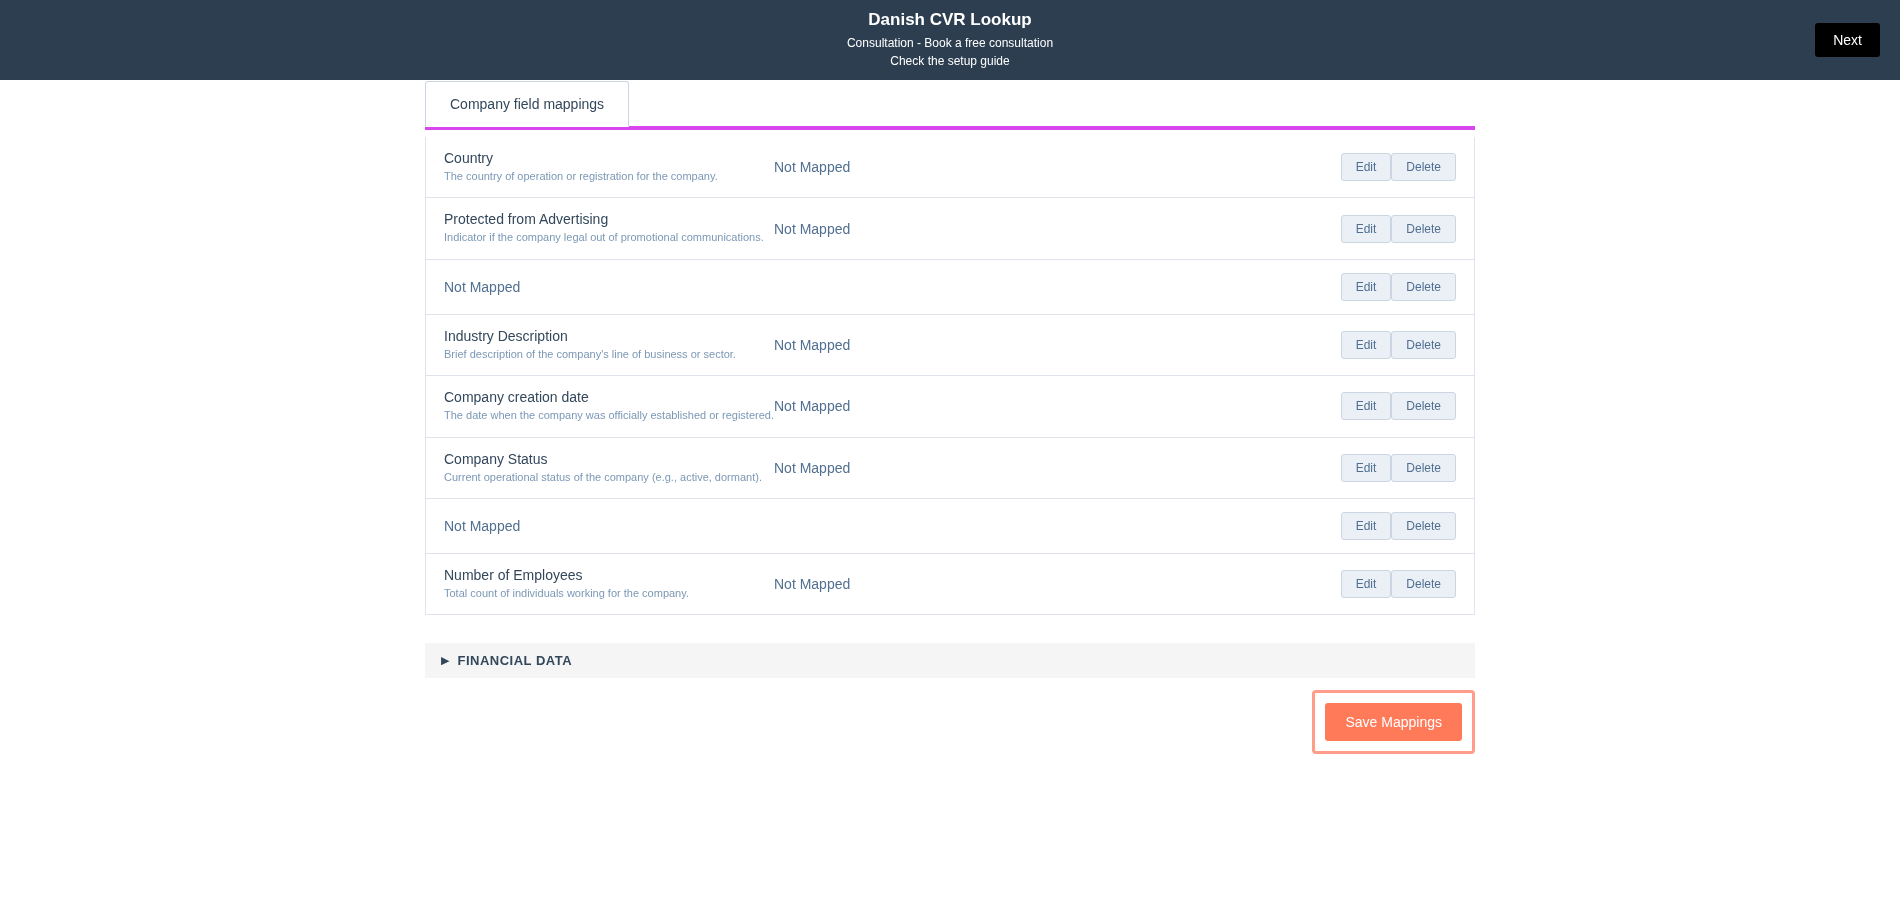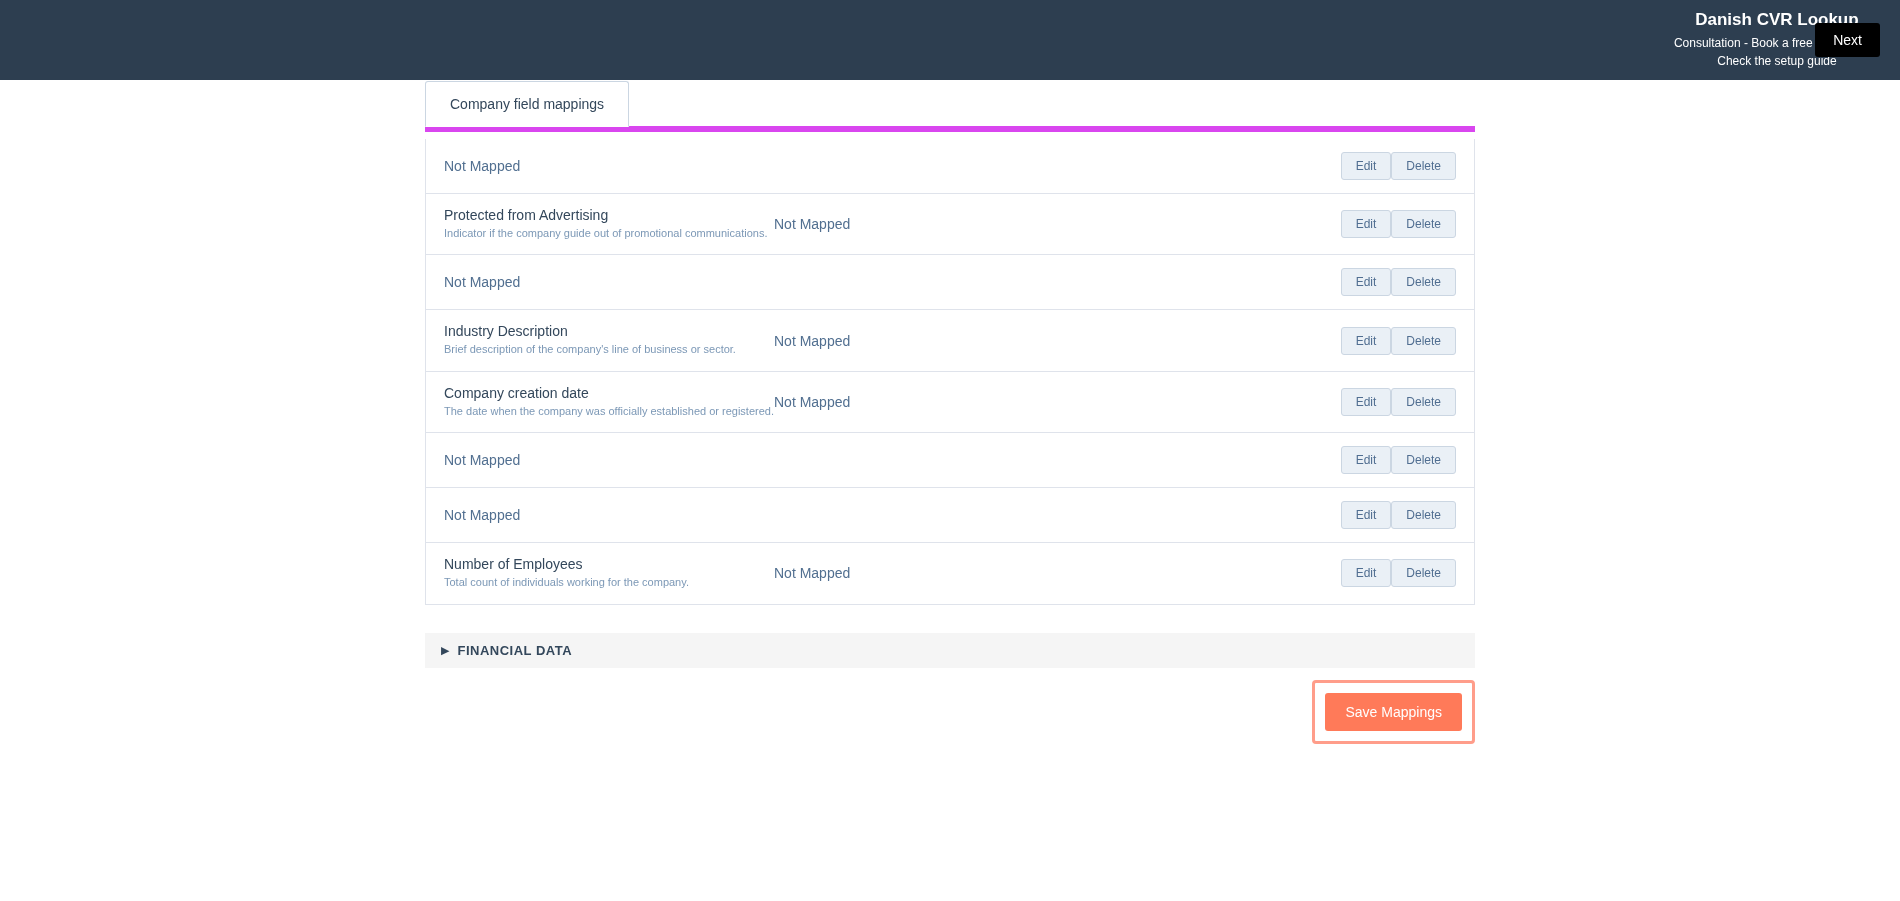--- a/index.html
+++ b/index.html
@@ -1,24 +1,24 @@
 <!DOCTYPE html>
 <html><head>
 <meta charset="utf-8">
 <style>
 *{box-sizing:border-box;margin:0;padding:0}
 body{font-family:-apple-system,BlinkMacSystemFont,"Segoe UI",Helvetica,Arial,sans-serif;background:#fff;color:#33475b}
-.header{background:#2d3e50;color:#fff;padding:10px 20px;position:relative;min-height:72px;display:flex;align-items:center;justify-content:flex-end}
+.header{background:#2d3e50;color:#fff;padding:10px 20px;position:relative;min-height:72px;display:flex;align-items:center;justify-content:center}
 .header-center{text-align:center}
 .header-title{font-size:17px;font-weight:700;margin-bottom:4px}
 .header-sub{font-size:12px;line-height:1.5}
 .header-sub a{color:#fff;cursor:pointer}
 .next-btn{position:absolute;right:20px;top:50%;transform:translateY(-50%);background:#000000;color:#fff;border:none;border-radius:3px;padding:9px 18px;font-size:14px;font-weight:500;cursor:pointer}
 .container{max-width:1050px;margin:0 auto;padding:0}
-.tabs{display:flex;border-bottom:6px solid #d946ef;margin-top:0}
+.tabs{display:flex;border-bottom:4px solid #d946ef;margin-top:0}
 .tab{padding:14px 24px;font-size:14px;color:#33475b;border:1px solid transparent;border-bottom:none;cursor:pointer;background:transparent;position:relative;top:1px}
 .tab.active{border:1px solid #cbd6e2;border-bottom:1px solid #fff;background:#fff;border-radius:3px 3px 0 0}
 .tab:not(.active){color:#0091ae}
 .table{border:1px solid #dfe3eb;border-top:none;margin-top:7px}
 .row{display:flex;align-items:center;padding:13px 18px;border-bottom:1px solid #dfe3eb}
 .row:last-child{border-bottom:none}
 .field-info{flex:0 0 330px}
 .field-name{font-size:14px;font-weight:500;color:#33475b;margin-bottom:3px}
 .field-desc{font-size:11px;color:#7c98b6;line-height:1.4}
 .status{flex:1;font-size:14px;color:#516f90}
@@ -45,30 +45,34 @@
   <button class="next-btn">Next</button>
 </div>
 
 <div class="container">
   <div class="tabs">
     <div class="tab active">Company field mappings</div>
   </div>
 
   <div class="table" id="mapping-table">
       <div class="row">
+        <div class="field-info">
+          <div class="field-name">Country</div>
+          <div class="field-desc">The country of operation or registration for the company.</div>
+        </div>
         <div class="status">Not Mapped</div>
         <div class="actions">
           <button class="btn-sm">Edit</button>
           <button class="btn-sm">Delete</button>
         </div>
       </div>
       <div class="row">
         <div class="field-info">
           <div class="field-name">Protected from Advertising</div>
-          <div class="field-desc">Indicator if the company guide out of promotional communications.</div>
+          <div class="field-desc">Indicator if the company legal out of promotional communications.</div>
         </div>
         <div class="status">Not Mapped</div>
         <div class="actions">
           <button class="btn-sm">Edit</button>
           <button class="btn-sm">Delete</button>
         </div>
       </div>
       <div class="row">
         <div class="status">Not Mapped</div>
         <div class="actions">
@@ -92,20 +96,24 @@
           <div class="field-name">Company creation date</div>
           <div class="field-desc">The date when the company was officially established or registered.</div>
         </div>
         <div class="status">Not Mapped</div>
         <div class="actions">
           <button class="btn-sm">Edit</button>
           <button class="btn-sm">Delete</button>
         </div>
       </div>
       <div class="row">
+        <div class="field-info">
+          <div class="field-name">Company Status</div>
+          <div class="field-desc">Current operational status of the company (e.g., active, dormant).</div>
+        </div>
         <div class="status">Not Mapped</div>
         <div class="actions">
           <button class="btn-sm">Edit</button>
           <button class="btn-sm">Delete</button>
         </div>
       </div>
       <div class="row">
         <div class="status">Not Mapped</div>
         <div class="actions">
           <button class="btn-sm">Edit</button>

